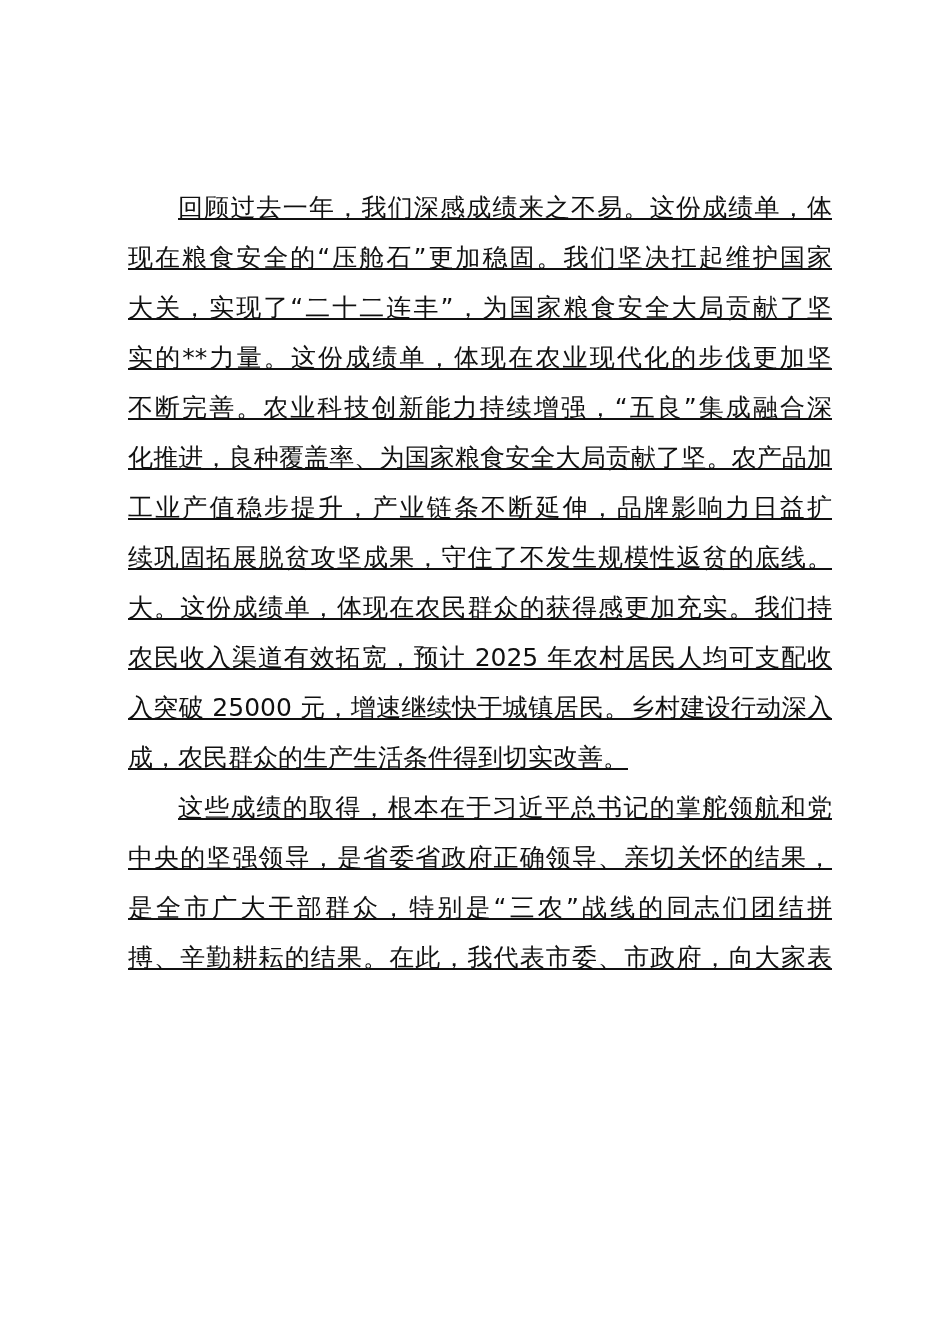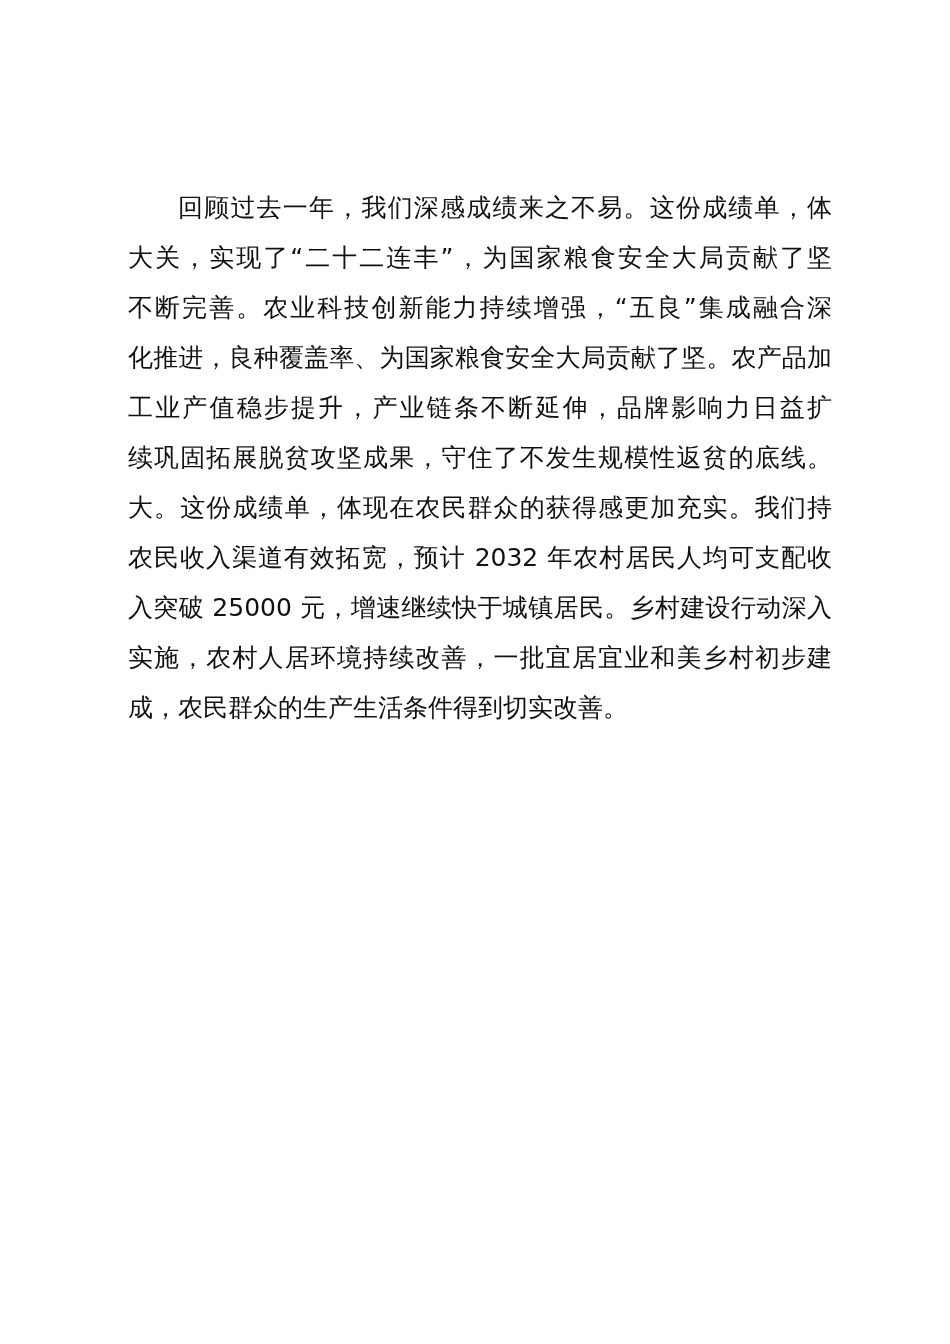--- a/index.html
+++ b/index.html
@@ -6,44 +6,51 @@
   body { width: 950px; height: 1344px; position: relative; overflow: hidden; }
   .page {
     position: absolute; left: 0; top: 0; width: 950px; height: 1344px;
     background: #ffffff;
   }
   .text-block {
     position: absolute; left: 128px; top: 183px; width: 704px;
     font-family: "DejaVu Sans", "Liberation Sans", sans-serif;
     font-size: 25px; color: #111111;
   }
-  .para { margin: 0; }
+  .para { margin: 0; text-decoration: underline; }
   .line {
     display: block; height: 50px; line-height: 50px;
     white-space: nowrap; text-align: justify; text-align-last: justify;
     overflow: hidden;
   }
   .line.first { padding-left: 50px; }
   .line.last { text-align-last: left; }
 </style>
 </head>
 <body>
 
 <div class="page">
   <div class="text-block">
 
     <div class="para">
       <span class="line first">回顾过去一年，我们深感成绩来之不易。这份成绩单，体</span>
+      <span class="line">现在粮食安全的“压舱石”更加稳固。我们坚决扛起维护国家</span>
       <span class="line">大关，实现了“二十二连丰”，为国家粮食安全大局贡献了坚</span>
+      <span class="line">实的**力量。这份成绩单，体现在农业现代化的步伐更加坚</span>
       <span class="line">不断完善。农业科技创新能力持续增强，“五良”集成融合深</span>
       <span class="line">化推进，良种覆盖率、为国家粮食安全大局贡献了坚。农产品加</span>
       <span class="line">工业产值稳步提升，产业链条不断延伸，品牌影响力日益扩</span>
       <span class="line">续巩固拓展脱贫攻坚成果，守住了不发生规模性返贫的底线。</span>
       <span class="line">大。这份成绩单，体现在农民群众的获得感更加充实。我们持</span>
-      <span class="line">农民收入渠道有效拓宽，预计 2032 年农村居民人均可支配收</span>
+      <span class="line">农民收入渠道有效拓宽，预计 2025 年农村居民人均可支配收</span>
       <span class="line">入突破 25000 元，增速继续快于城镇居民。乡村建设行动深入</span>
-      <span class="line">实施，农村人居环境持续改善，一批宜居宜业和美乡村初步建</span>
       <span class="line last">成，农民群众的生产生活条件得到切实改善。</span>
     </div>
 
+    <div class="para">
+      <span class="line first">这些成绩的取得，根本在于习近平总书记的掌舵领航和党</span>
+      <span class="line">中央的坚强领导，是省委省政府正确领导、亲切关怀的结果，</span>
+      <span class="line">是全市广大干部群众，特别是“三农”战线的同志们团结拼</span>
+      <span class="line">搏、辛勤耕耘的结果。在此，我代表市委、市政府，向大家表</span>
+    </div>
 
   </div>
 </div>
 
 </body></html>

